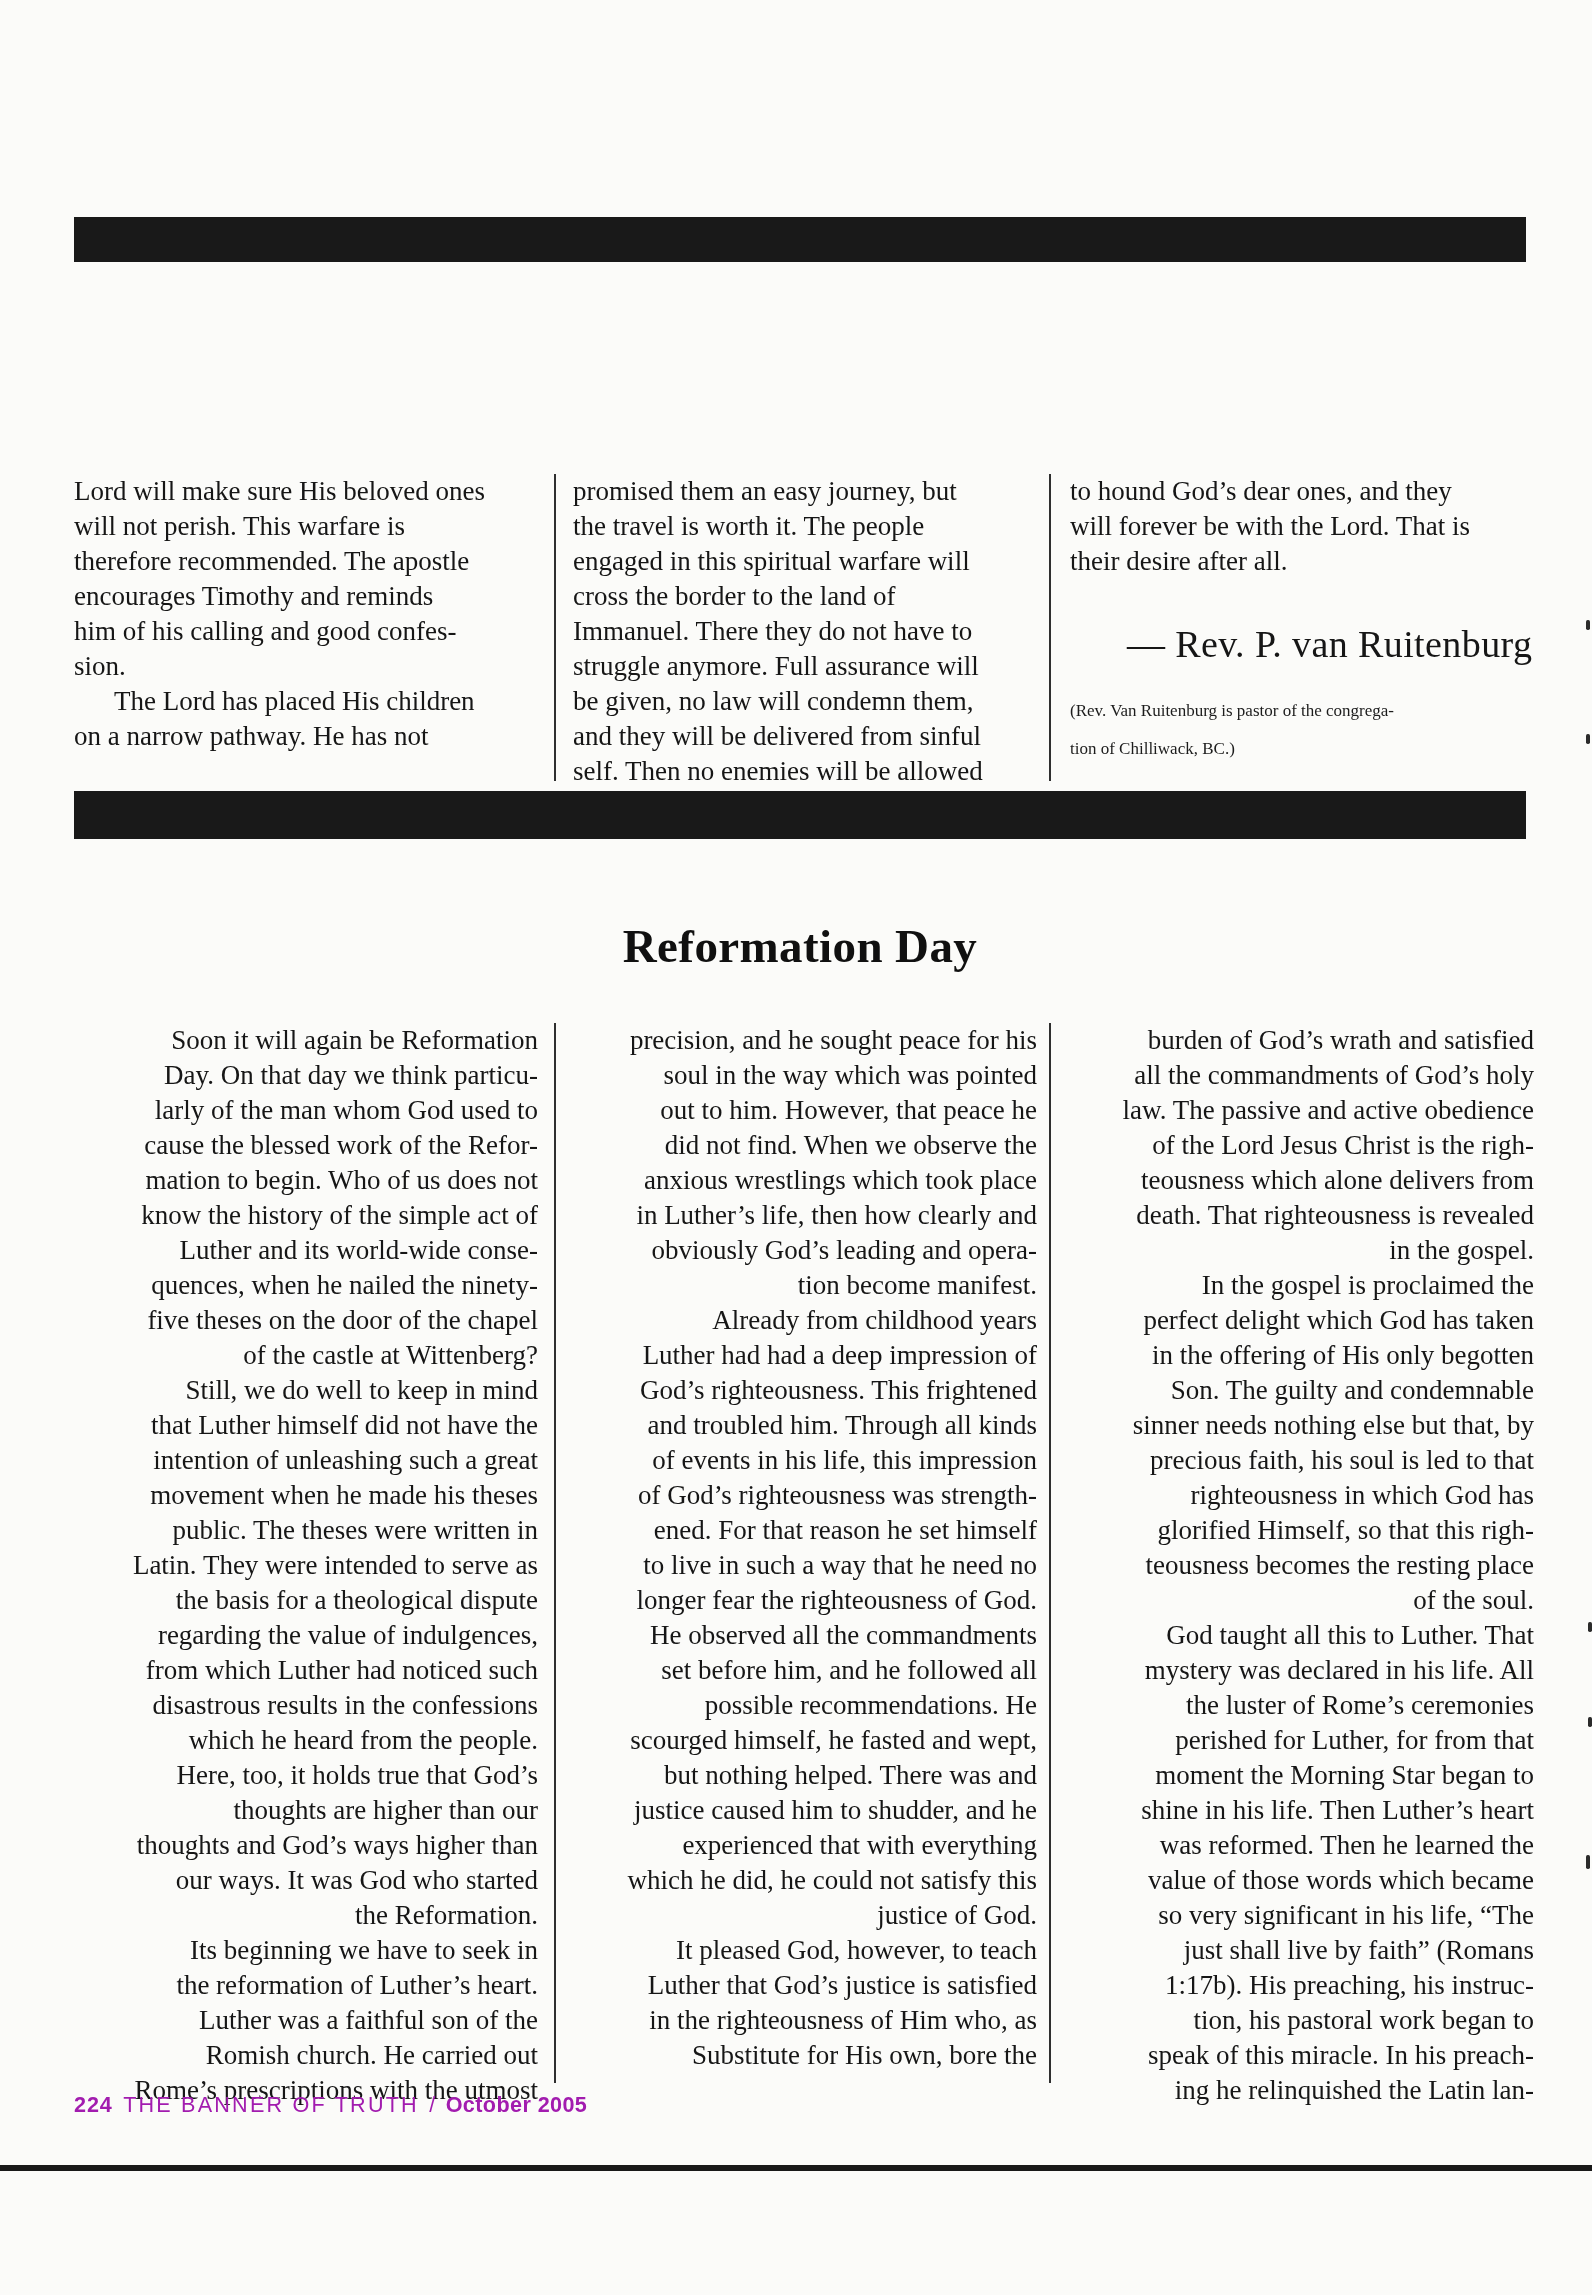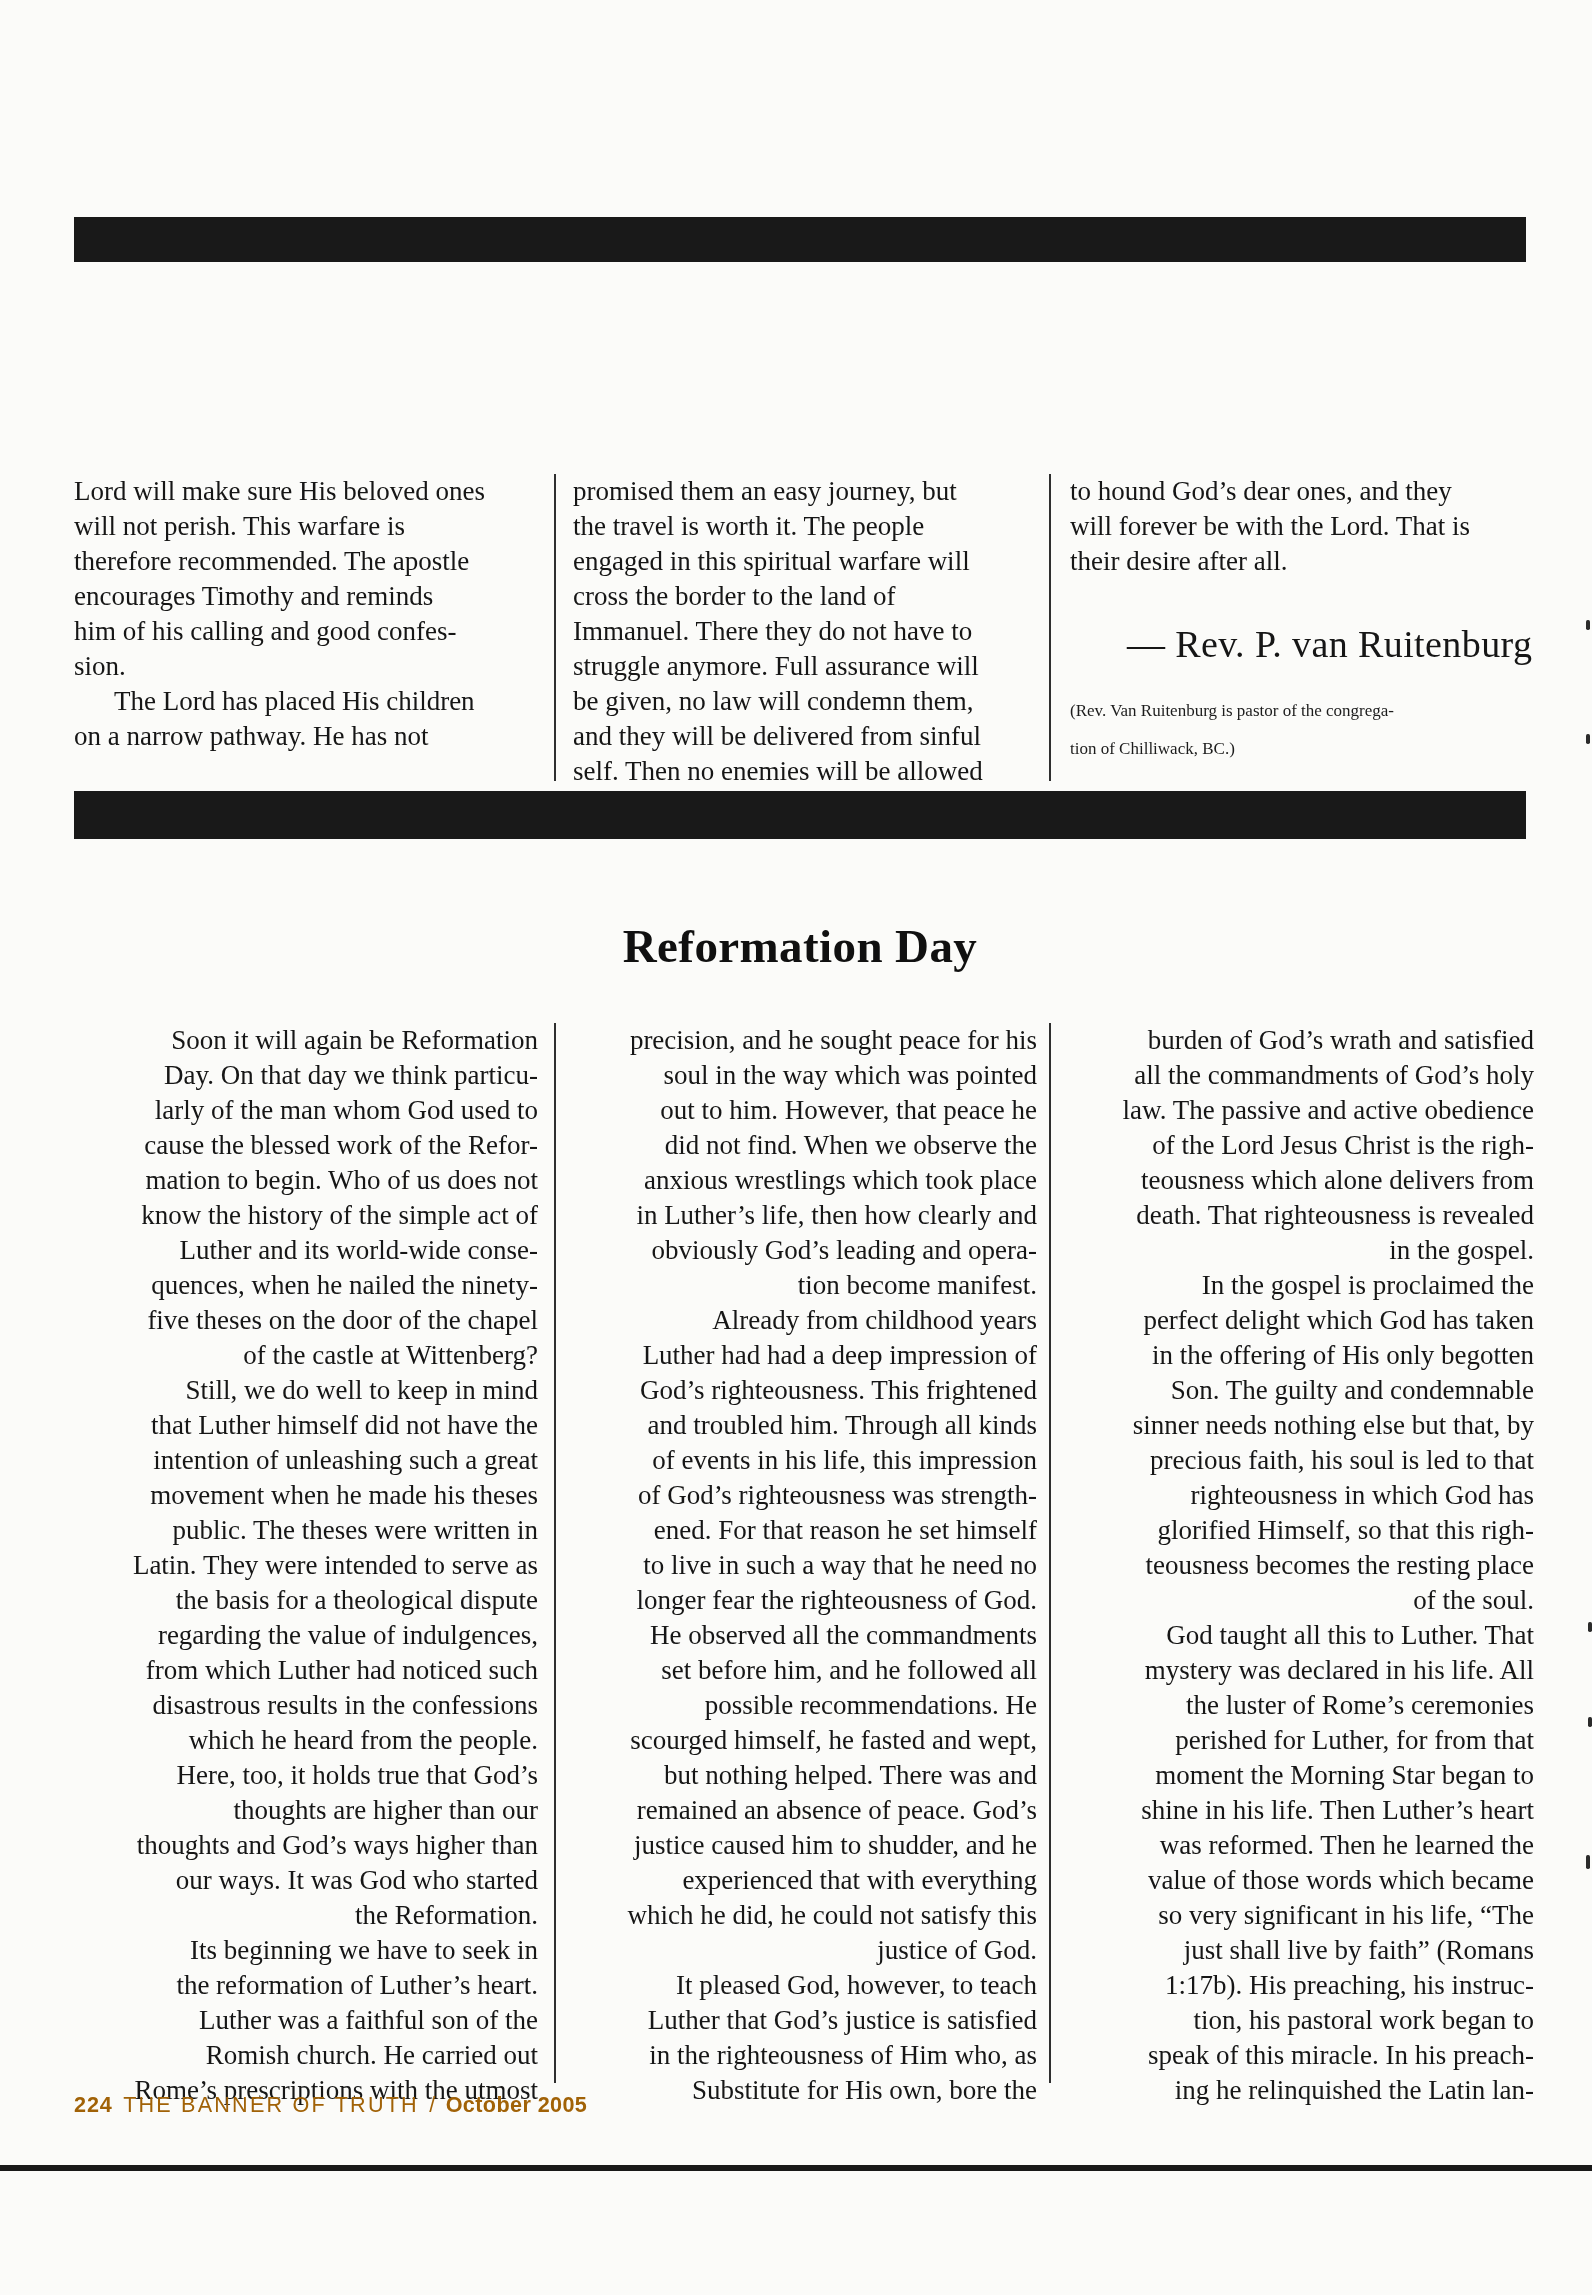--- a/index.html
+++ b/index.html
@@ -37,21 +37,21 @@
   .bio{margin-top:30px;font-size:17px;line-height:38px;color:#1c1c1c;}
   .bio .line{white-space:nowrap;}
   #article-title{
     position:absolute;left:74px;top:916px;width:1452px;
     text-align:center;font-size:47px;font-weight:bold;
     letter-spacing:0.4px;color:#101010;line-height:60px;
   }
   #page-footer{
     position:absolute;left:74px;top:2092px;
     font-family:"Liberation Sans",sans-serif;font-size:21.6px;
-    color:#a16207;display:flex;align-items:flex-start;gap:10.4px;
+    color:#a21caf;display:flex;align-items:flex-start;gap:10.4px;
     white-space:nowrap;
   }
   #page-footer .pgnum{font-weight:bold;letter-spacing:0.9px;}
   #page-footer .mag{letter-spacing:2.2px;font-weight:400;}
   #page-footer .sep{font-weight:400;}
   #page-footer .issue{font-weight:bold;letter-spacing:0.4px;}
   .scan-mark{position:absolute;background:#2b2b2b;width:4.3px;height:9.5px;border-radius:1.7px;}
 </style>
 </head>
 <body>
@@ -150,21 +150,20 @@
     <div class="line">of events in his life, this impression</div>
     <div class="line">of God’s righteousness was strength-</div>
     <div class="line">ened. For that reason he set himself</div>
     <div class="line">to live in such a way that he need no</div>
     <div class="line">longer fear the righteousness of God.</div>
     <div class="line">He observed all the commandments</div>
     <div class="line">set before him, and he followed all</div>
     <div class="line">possible recommendations. He</div>
     <div class="line">scourged himself, he fasted and wept,</div>
     <div class="line">but nothing helped. There was and</div>
-    <div class="line">remained an absence of peace. God’s</div>
     <div class="line">justice caused him to shudder, and he</div>
     <div class="line">experienced that with everything</div>
     <div class="line">which he did, he could not satisfy this</div>
     <div class="line">justice of God.</div>
     <div class="line indent">It pleased God, however, to teach</div>
     <div class="line">Luther that God’s justice is satisfied</div>
     <div class="line">in the righteousness of Him who, as</div>
     <div class="line">Substitute for His own, bore the</div>
   </div>
 <div class="textcol" id="art-col3">

